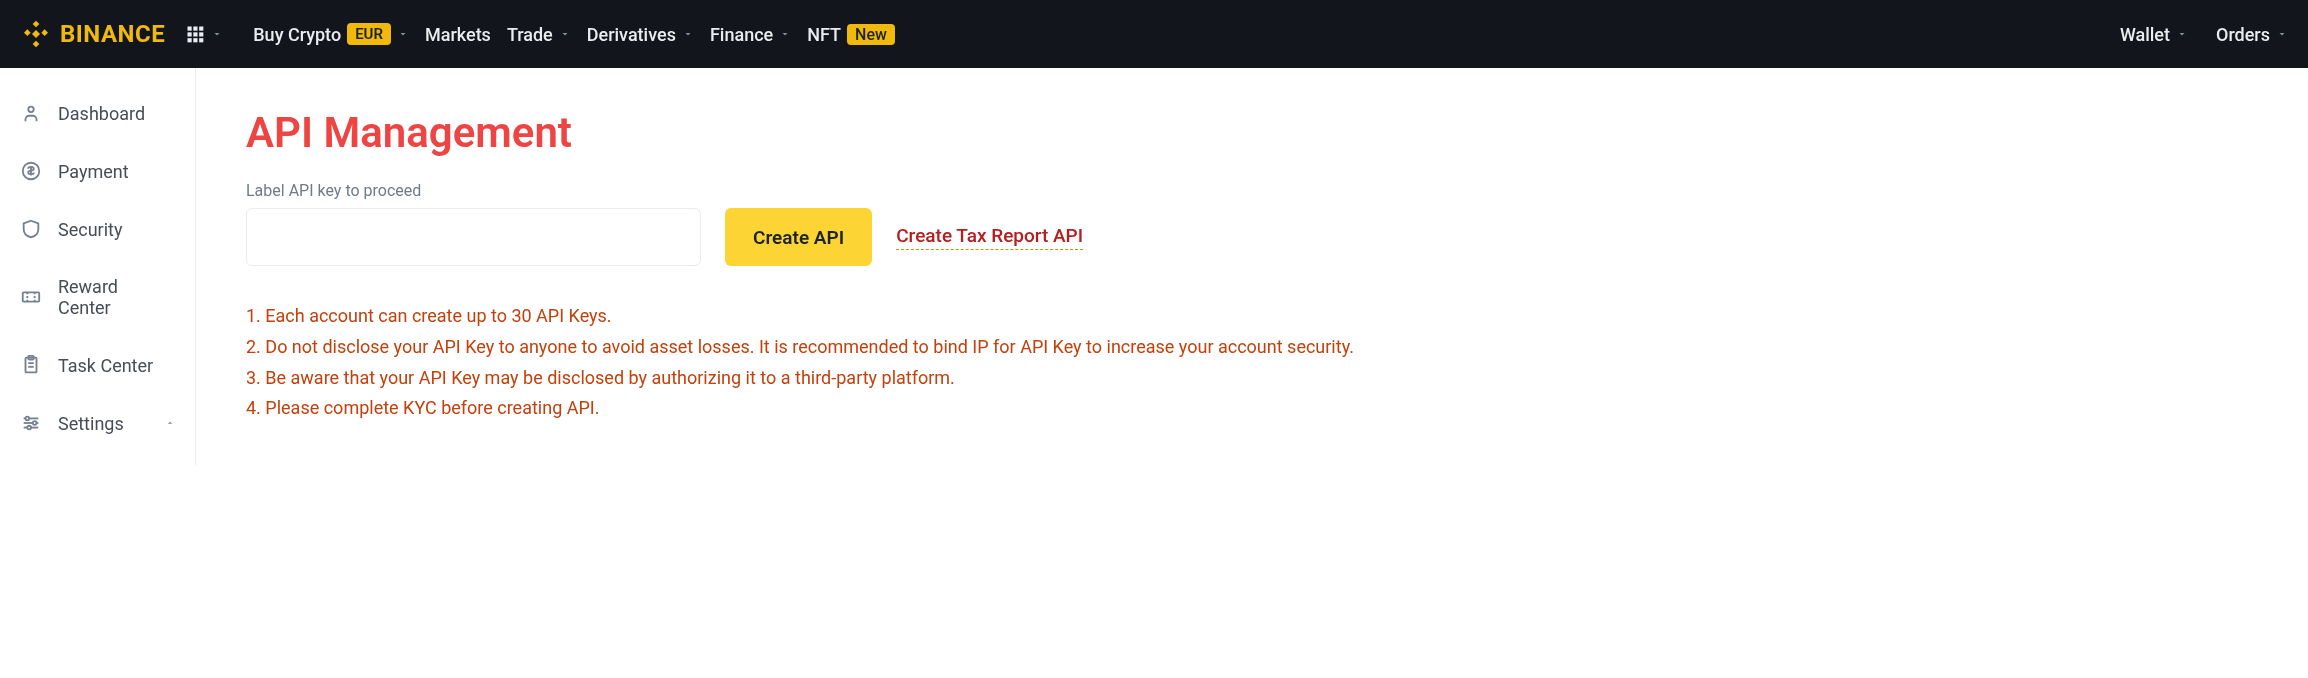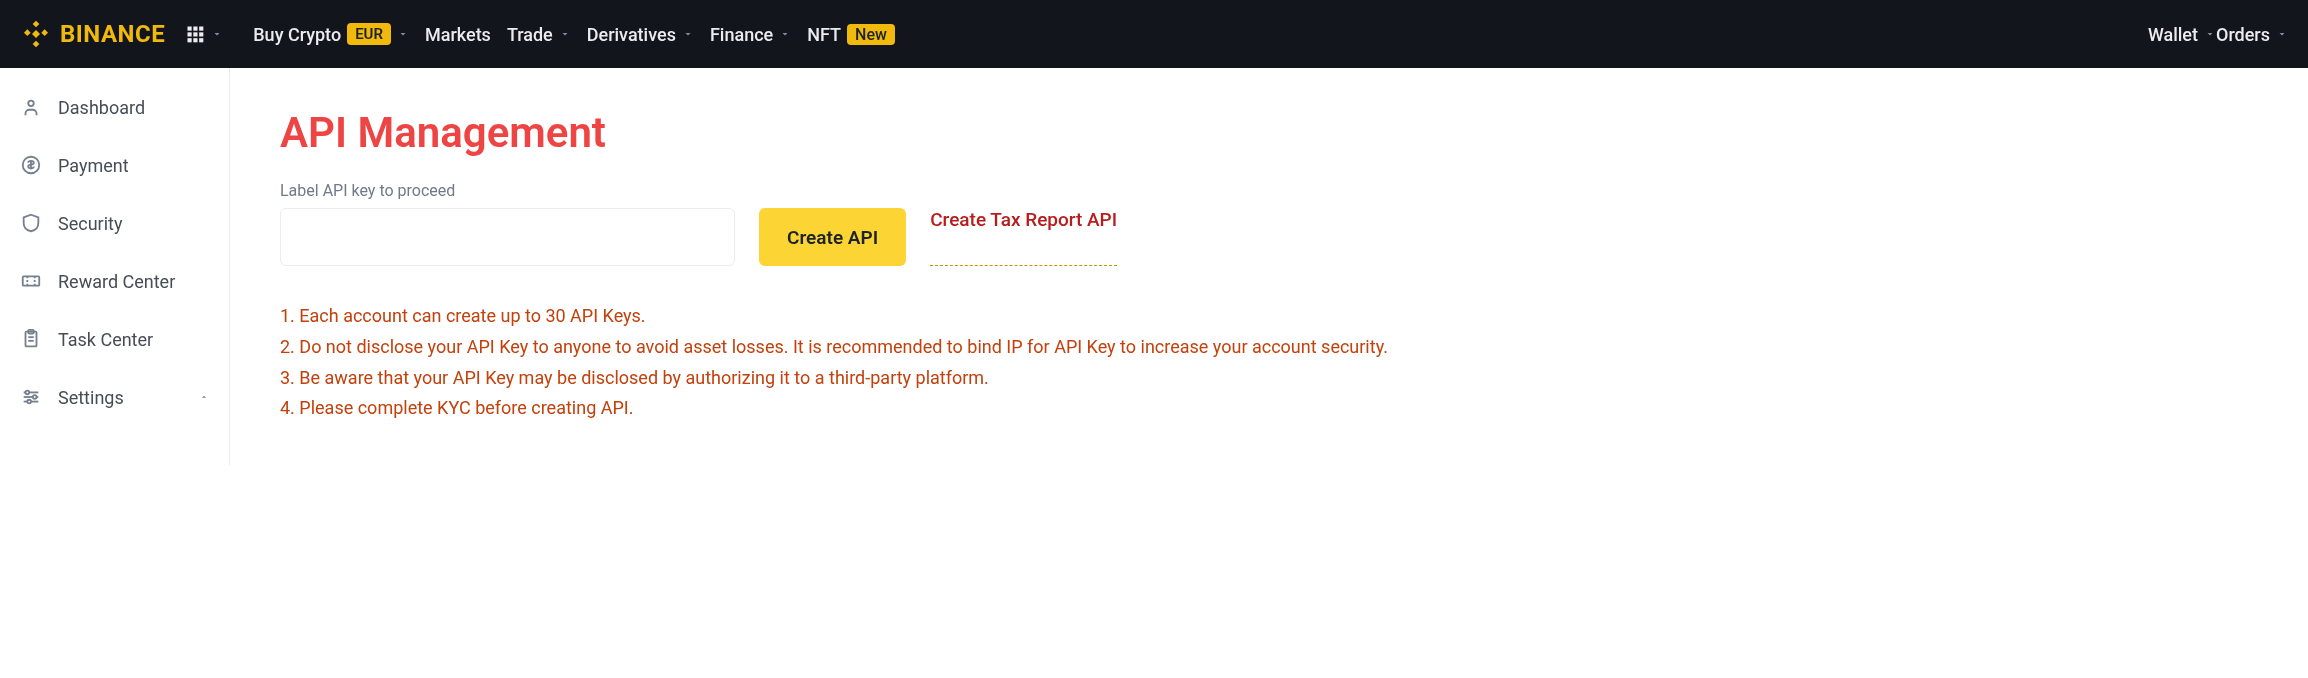--- a/index.html
+++ b/index.html
@@ -84,31 +84,32 @@
       color: #1e2329;
       padding: 1px 8px;
       border-radius: 4px;
       font-size: 16px;
       font-weight: 500;
     }
     
     .nav-right {
       display: flex;
       align-items: center;
+      gap: 28px;
       justify-content: space-between;
     }
     
     .content {
       display: flex;
     }
     
     .sidebar {
-      width: 230px;
+      width: 196px;
       border-right: 1px solid #eaecef;
-      padding-top: 10px;
+      padding-top: 16px;
     }
     
     .sidebar-item {
       display: flex;
       align-items: center;
       gap: 16px;
       padding: 18px 20px;
       color: #474d57;
       font-size: 18px;
       cursor: pointer;
@@ -147,20 +148,21 @@
     }
     
     .input-label {
       color: #707a8a;
       font-size: 16px;
       margin-bottom: 8px;
     }
     
     .input-row {
       display: flex;
+      align-items: center;
       gap: 24px;
       margin-bottom: 36px;
     }
     
     .api-input {
       width: 455px;
       height: 58px;
       border: 1px solid #eaecef;
       border-radius: 6px;
       padding: 0 16px;

